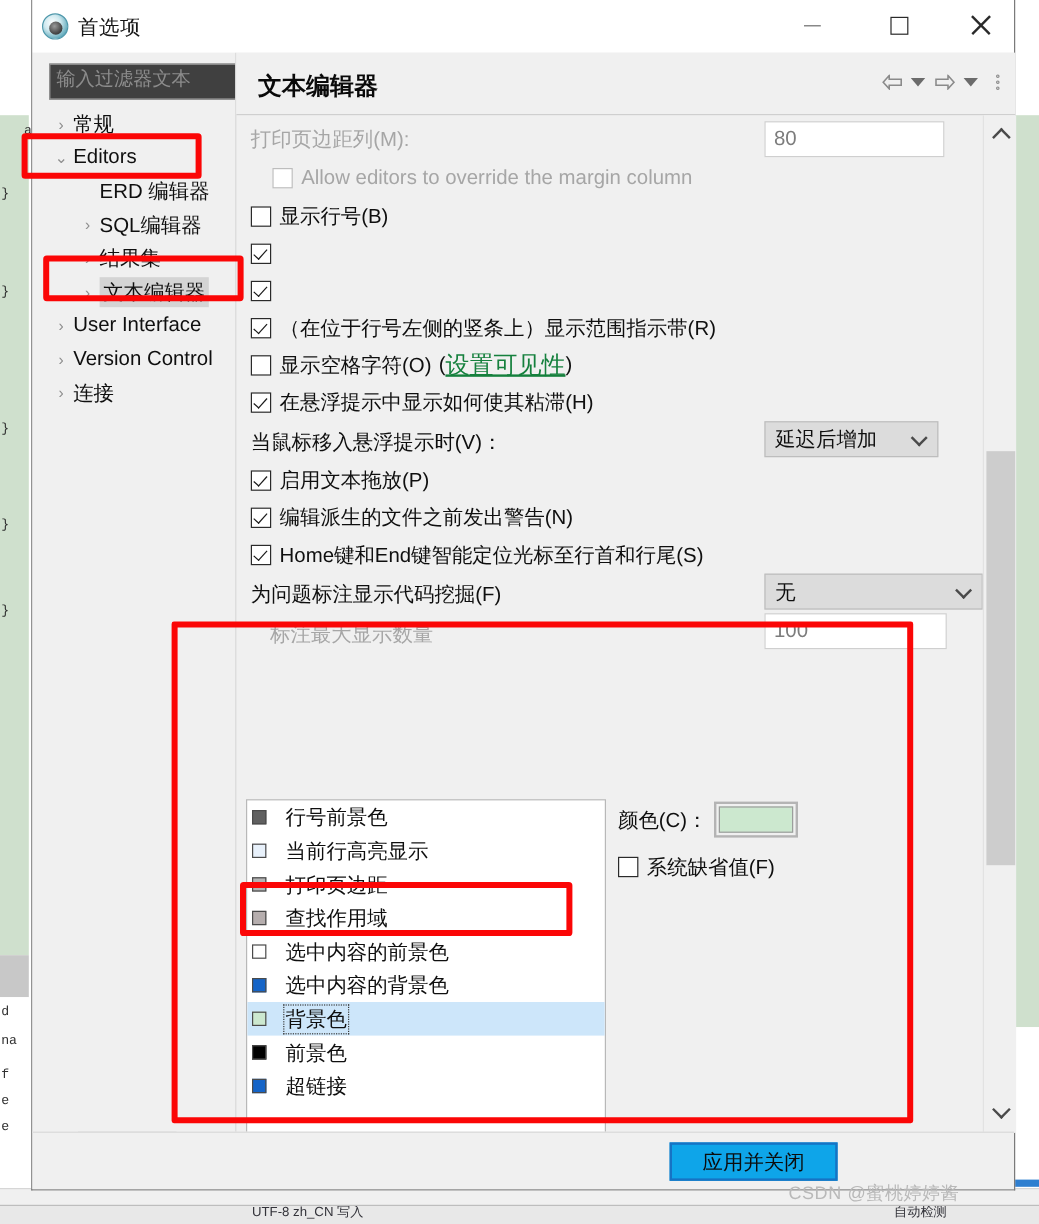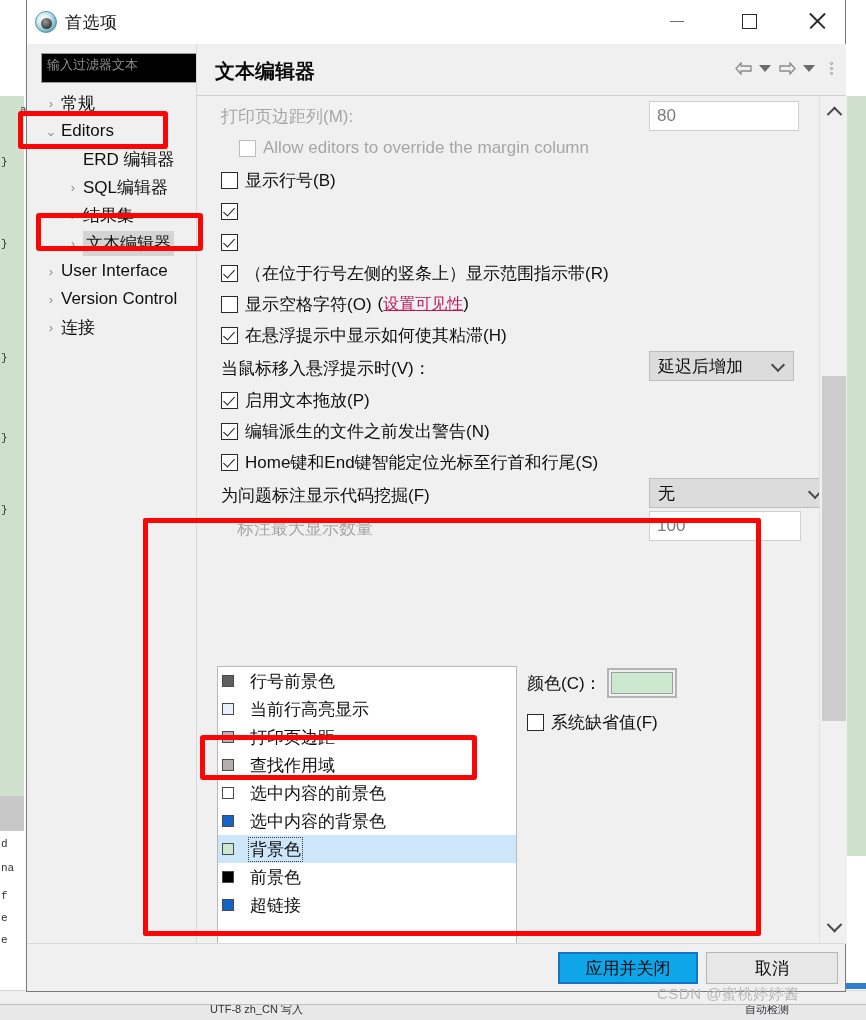--- a/index.html
+++ b/index.html
@@ -105,22 +105,22 @@
   
   .dlg-body { position: relative; height: 900px; }
 
   
   .left-col {
     position: absolute; left: 0px; top: 0; width: 169px; height: 900px;
     background: #f0f0f0;
   }
   .filter-input {
     position: absolute; left: 14px; top: 9px; width: 167px; height: 30px;
-    background: #000000; border: 1px solid #9b9b9b;
-    font-size: 13px; color: #8c8c8c; padding: 2px 5px;
+    background: #404040; border: 1px solid #9b9b9b;
+    font-size: 16px; color: #8c8c8c; padding: 2px 5px;
     font-family: "Liberation Sans", sans-serif;
     outline: none;
   }
   .tree {
     position: absolute; left: 14px; top: 45px; width: 167px; height: 820px;
     overflow: hidden;
   }
   .tree-row {
     position: relative; height: 28px; display: flex; align-items: center;
     white-space: nowrap; font-size: 17px; color: #0f0f0f;
@@ -173,27 +173,27 @@
   .arrow-left-outline, .arrow-right-outline { width: 17px; height: 13px; }
   .caret-dn { width: 0; height: 0; border-left: 6px solid transparent;
     border-right: 6px solid transparent; border-top: 7px solid #6b6b6b; }
   .kebab { display: flex; flex-direction: column; gap: 2px; align-items: center; }
   .kebab i { width: 3px; height: 3px; border-radius: 50%; border: 1px solid #8a8a8a; }
 
   
   .opts {
     position: relative; width: 650px; height: 848px; overflow: hidden;
   }
-  .opts-inner { position: absolute; left: 12px; top: 0; width: 618px; height: 848px; text-decoration: underline; }
+  .opts-inner { position: absolute; left: 0; top: 0; width: 618px; height: 848px; text-decoration: underline; }
 
   .row { position: absolute; left: 0; height: 28px; display: flex; align-items: center; }
 
   .lbl-dim { color: #a6a6a6; font-size: 17px; }
   .lbl { font-size: 17px; color: #0f0f0f; white-space: nowrap; }
-  .lbl-link { font-size: 16px; color: #be185d; text-decoration: underline; }
+  .lbl-link { font-size: 20px; color: #15803d; text-decoration: underline; }
 
   .cb {
     width: 17px; height: 17px; background: #ffffff; border: 1.4px solid #2a2a2a;
     margin-right: 7px; position: relative; flex: 0 0 17px;
   }
   .cb.dim { border-color: #bdbdbd; }
   .cb.on::after {
     content: ""; position: absolute; left: 4px; top: 1px;
     width: 5px; height: 10px; border: solid #1a1a1a;
     border-width: 0 1.8px 1.8px 0; transform: rotate(42deg);
@@ -581,21 +581,20 @@
               <span class="vs-chev dn"></span>
             </div>
           </div>
         </div>
       </div>
 
     </div>
 
     <div class="footer">
       <div class="btn primary">应用并关闭</div>
-      <div class="btn secondary">取消</div>
     </div>
   </div>
 
   <div class="watermark">CSDN @蜜桃婷婷酱</div>
 
   <div class="anno" id="anno-editors"></div>
   <div class="anno" id="anno-texteditor"></div>
   <div class="anno" id="anno-colorsection"></div>
   <div class="anno" id="anno-bgrow"></div>
 

